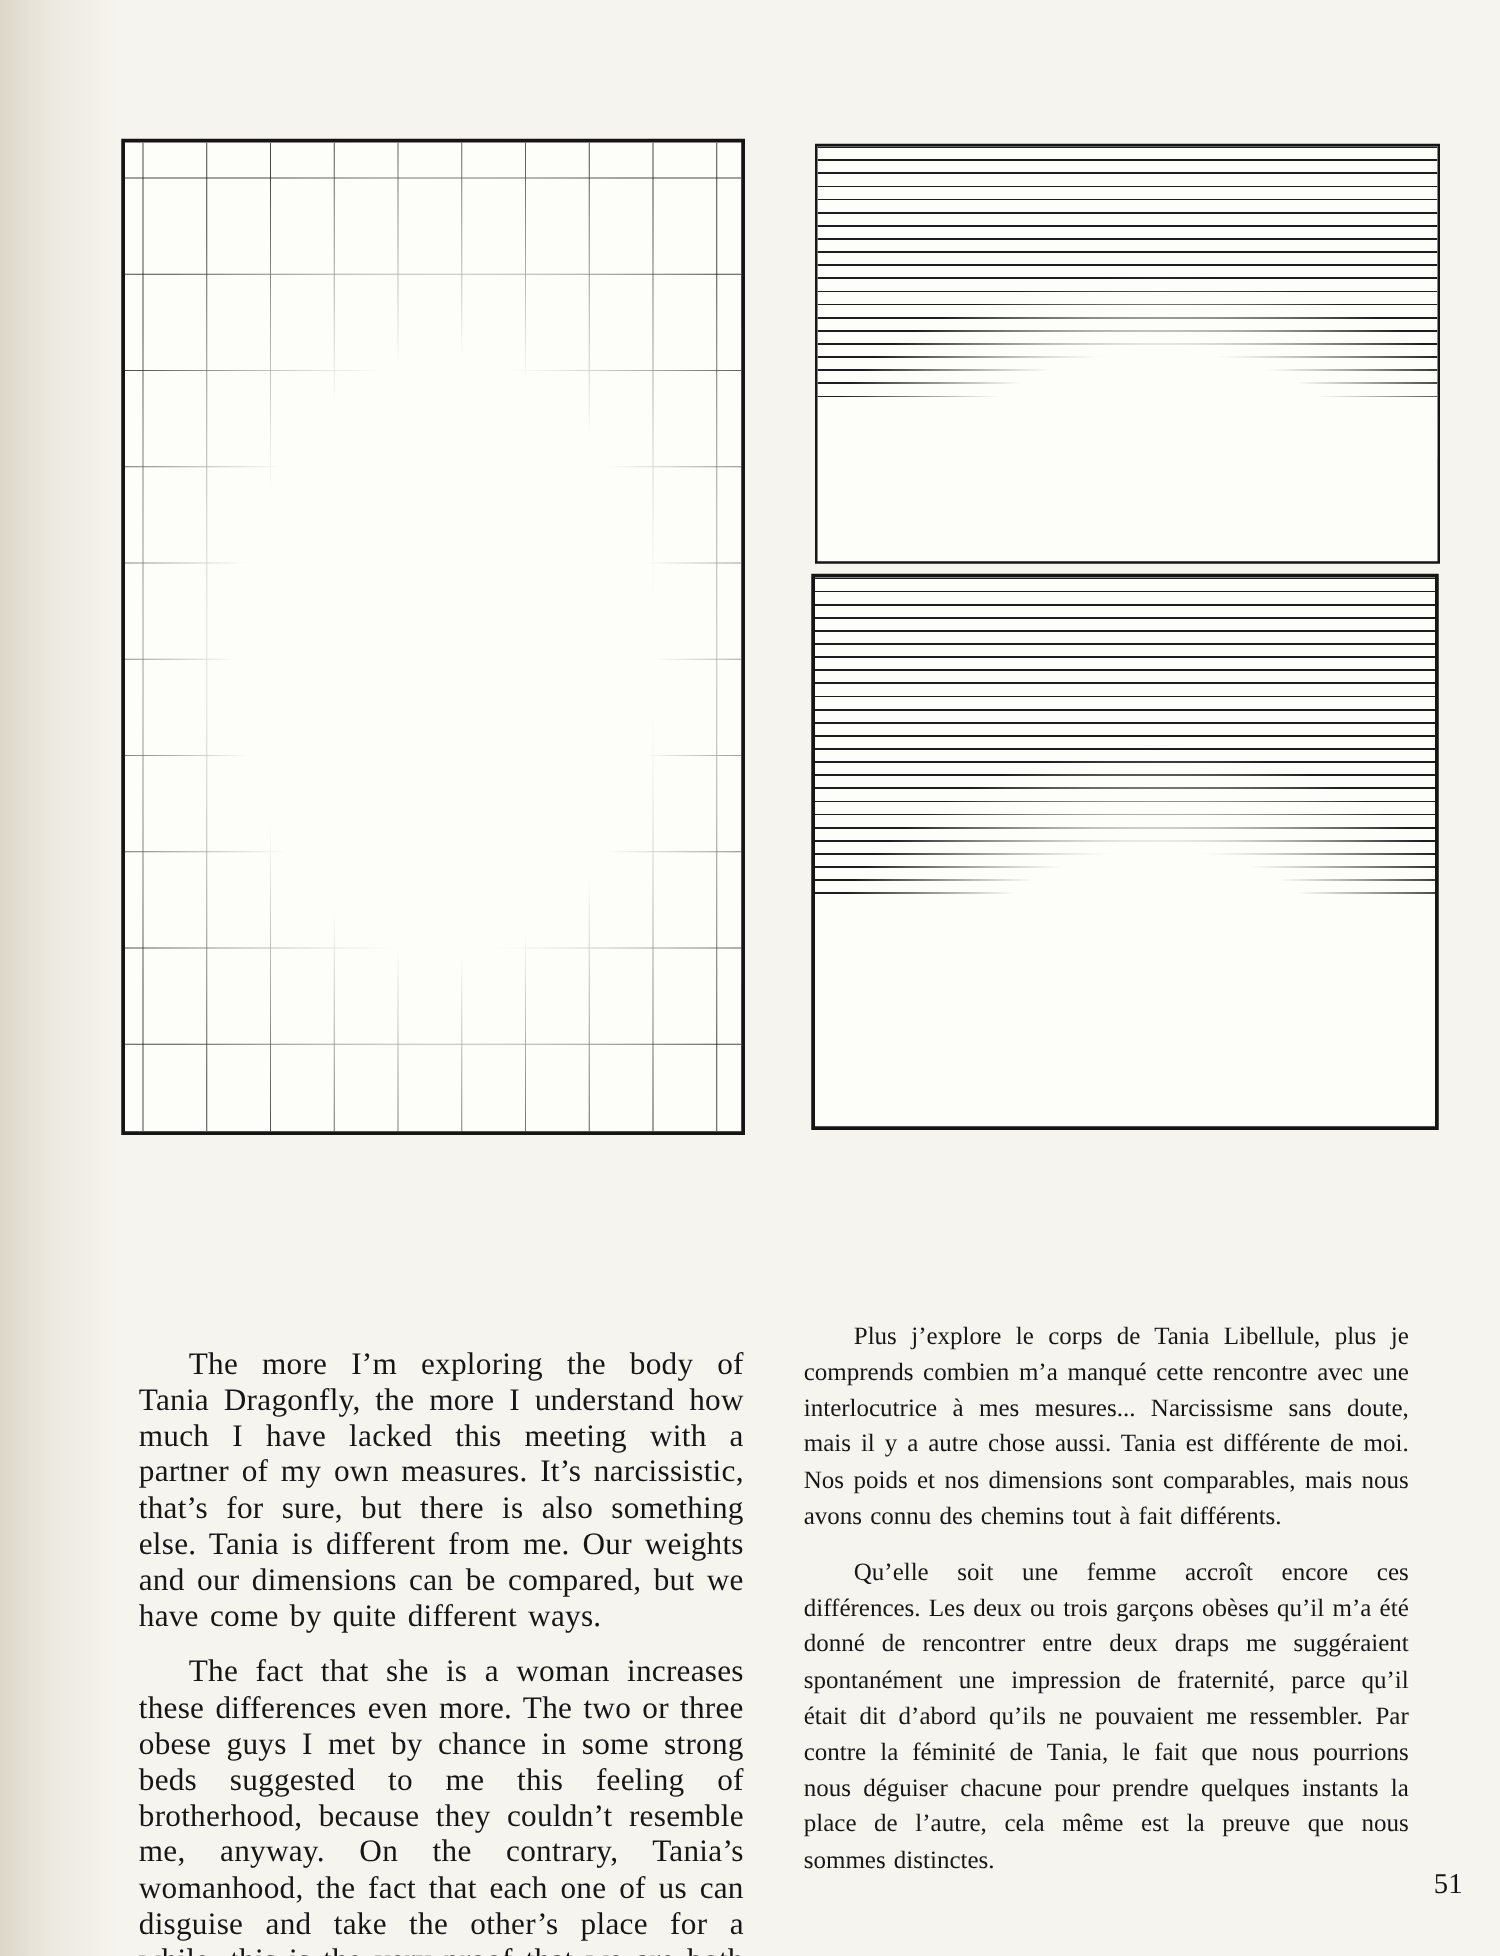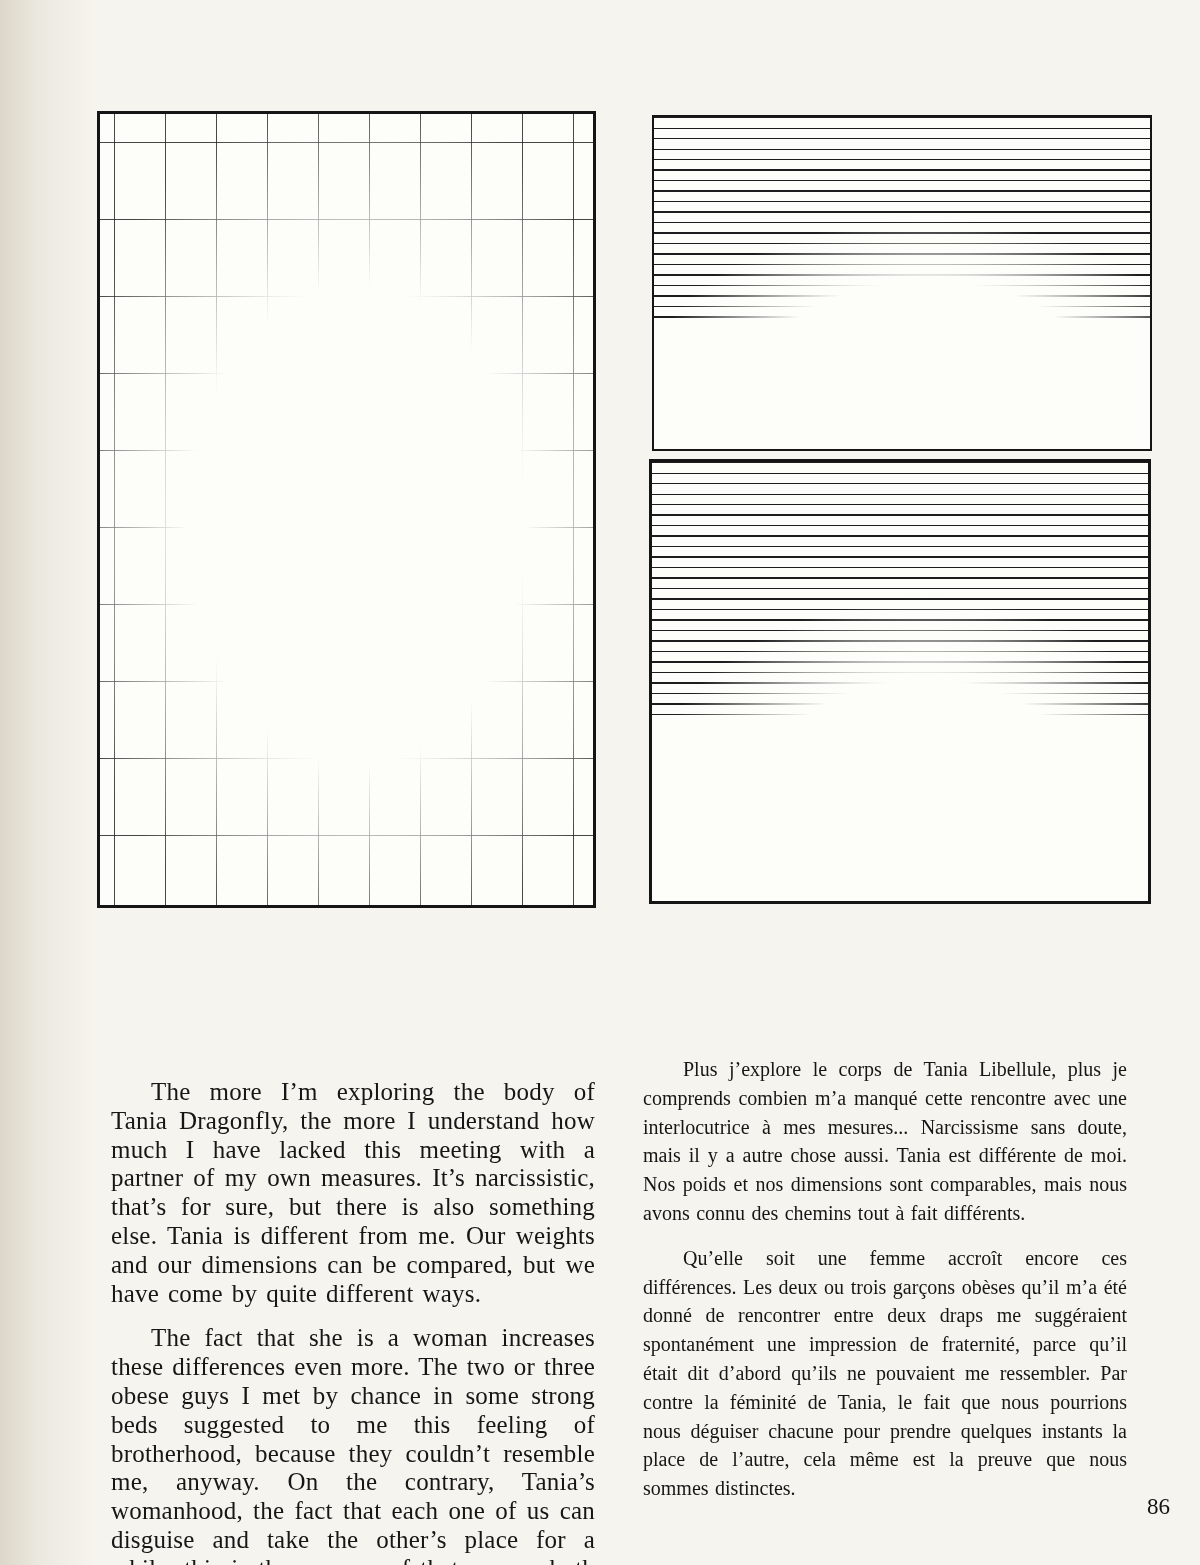--- a/index.html
+++ b/index.html
@@ -133,15 +133,15 @@
   <div class="text-col col-en">
     <p>The more I’m exploring the body of Tania Dragonfly, the more I understand how much I have lacked this meeting with a partner of my own measures. It’s narcissistic, that’s for sure, but there is also something else. Tania is different from me. Our weights and our dimensions can be compared, but we have come by quite different ways.</p>
     <p>The fact that she is a woman increases these differences even more. The two or three obese guys I met by chance in some strong beds suggested to me this feeling of brotherhood, because they couldn’t resemble me, anyway. On the contrary, Tania’s womanhood, the fact that each one of us can disguise and take the other’s place for a while, this is the very proof that we are both distinct persons.</p>
   </div>
 
   <div class="text-col col-fr">
     <p>Plus j’explore le corps de Tania Libellule, plus je comprends combien m’a manqué cette rencontre avec une interlocutrice à mes mesures... Narcissisme sans doute, mais il y a autre chose aussi. Tania est différente de moi. Nos poids et nos dimensions sont comparables, mais nous avons connu des chemins tout à fait différents.</p>
     <p>Qu’elle soit une femme accroît encore ces différences. Les deux ou trois garçons obèses qu’il m’a été donné de rencontrer entre deux draps me suggéraient spontanément une impression de fraternité, parce qu’il était dit d’abord qu’ils ne pouvaient me ressembler. Par contre la féminité de Tania, le fait que nous pourrions nous déguiser chacune pour prendre quelques instants la place de l’autre, cela même est la preuve que nous sommes distinctes.</p>
   </div>
 
-  <div class="page-number">86</div>
+  <div class="page-number">51</div>
 
 </div>
 
 </body></html>

